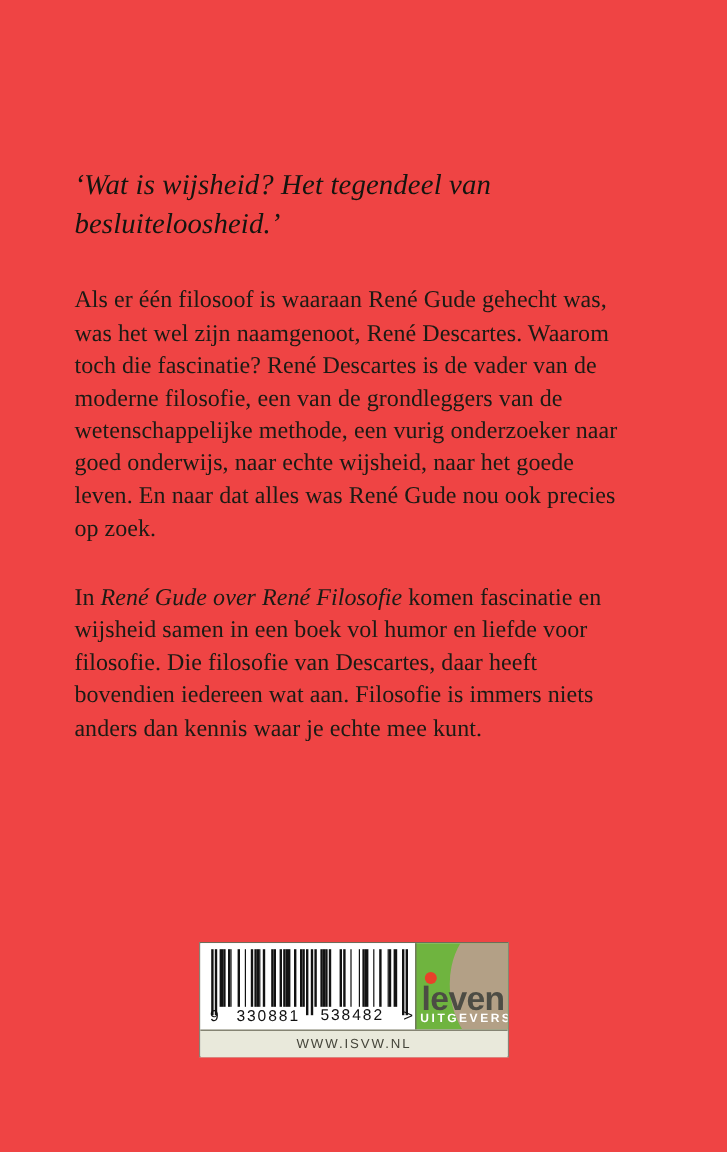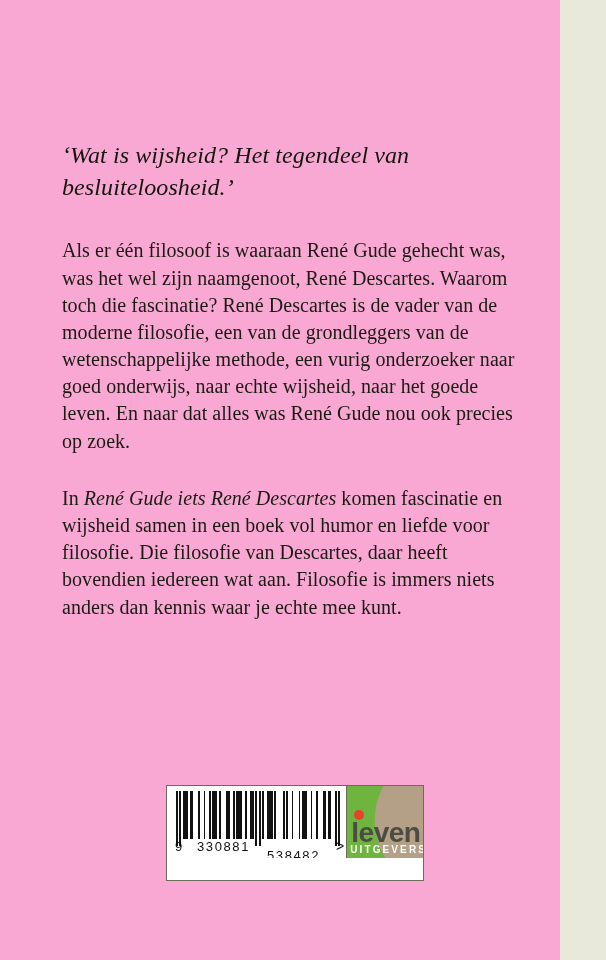--- a/index.html
+++ b/index.html
@@ -11,23 +11,23 @@
     height: 960px;
     background: #e9e9db;
     font-family: "Liberation Serif", "DejaVu Serif", serif;
     color: #1a1a16;
     overflow: hidden;
     position: relative;
   }
   .page {
     position: absolute;
     left: 0; top: 0;
-    width: 560px;
+    width: 606px;
     height: 960px;
-    background: #f9a8d4;
+    background: #ef4444;
   }
   .content {
     position: absolute;
     left: 62px;
     top: 140px;
     width: 460px;
   }
   .pull-quote {
     font-style: italic;
     font-size: 24px;
@@ -92,21 +92,21 @@
     width: 172px;
     height: 18px;
     font-family: "Liberation Sans", "DejaVu Sans", sans-serif;
     font-size: 13px;
     color: #111;
     letter-spacing: 1.6px;
     white-space: nowrap;
   }
   .d-lead { position: absolute; left: 2px; top: 1px; }
   .d-left { position: absolute; left: 24px; top: 1px; }
-  .d-right { position: absolute; left: 94px; top: 10px; }
+  .d-right { position: absolute; left: 94px; top: 0; }
   .d-end { position: absolute; left: 163px; top: 0px; font-size: 14px; }
 
   
   .logo {
     position: relative;
     width: 76px;
     height: 72px;
     background: #6fb43f;
     overflow: hidden;
     border-left: 1px solid #6d6c5a;
@@ -177,21 +177,21 @@
 <body>
 
 <div class="page">
 
   <div class="content">
 
     <p class="pull-quote">‘Wat is wijsheid? Het tegendeel van besluiteloosheid.’</p>
 
     <p class="body-para">Als er één filosoof is waaraan René Gude gehecht was, was het wel zijn naamgenoot, René Descartes. Waarom toch die fascinatie? René Descartes is de vader van de moderne filosofie, een van de grondleggers van de wetenschappelijke methode, een vurig onderzoeker naar goed onderwijs, naar echte wijsheid, naar het goede leven. En naar dat alles was René Gude nou ook precies op zoek.</p>
 
-    <p class="body-para"><span>In </span><span class="title-italic">René Gude iets René Descartes</span><span> komen fascinatie en wijsheid samen in een boek vol humor en liefde voor filosofie. Die filosofie van Descartes, daar heeft bovendien iedereen wat aan. Filosofie is immers niets anders dan kennis waar je echte mee kunt.</span></p>
+    <p class="body-para"><span>In </span><span class="title-italic">René Gude over René Filosofie</span><span> komen fascinatie en wijsheid samen in een boek vol humor en liefde voor filosofie. Die filosofie van Descartes, daar heeft bovendien iedereen wat aan. Filosofie is immers niets anders dan kennis waar je echte mee kunt.</span></p>
 
   </div>
 
   <div class="barcode-block">
 
     <div class="barcode-upper">
 
       <div class="barcode-area">
         <div class="bars" id="bars">
             <div class="bar tall" style="left:0.00px;width:1.73px"></div>
@@ -250,16 +250,19 @@
 
       <div class="logo">
         <div class="logo-swoosh"></div>
         <div class="logo-dot"></div>
         <div class="logo-isvw">leven</div>
         <div class="logo-uitgevers">UITGEVERS</div>
       </div>
 
     </div>
 
+    <div class="barcode-footer">
+      <span>WWW.ISVW.NL</span>
+    </div>
 
   </div>
 
 </div>
 
 </body></html>

